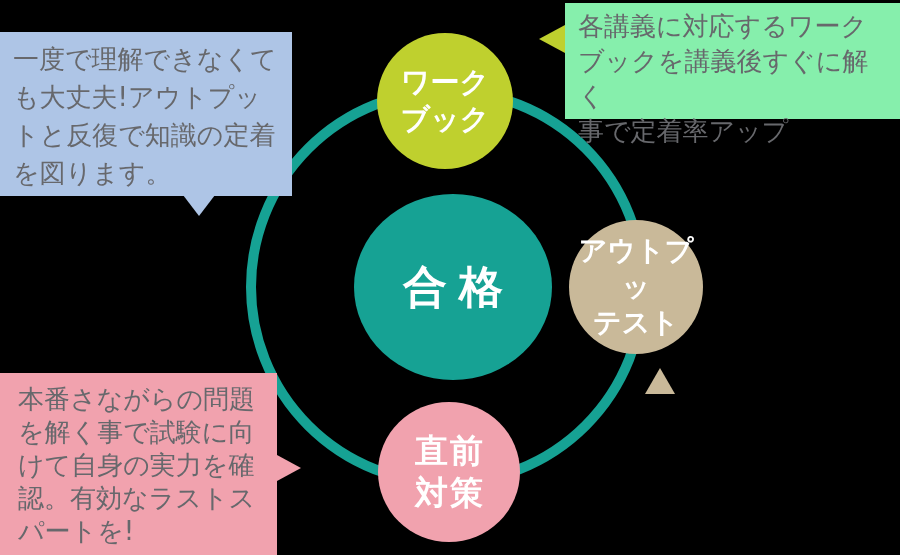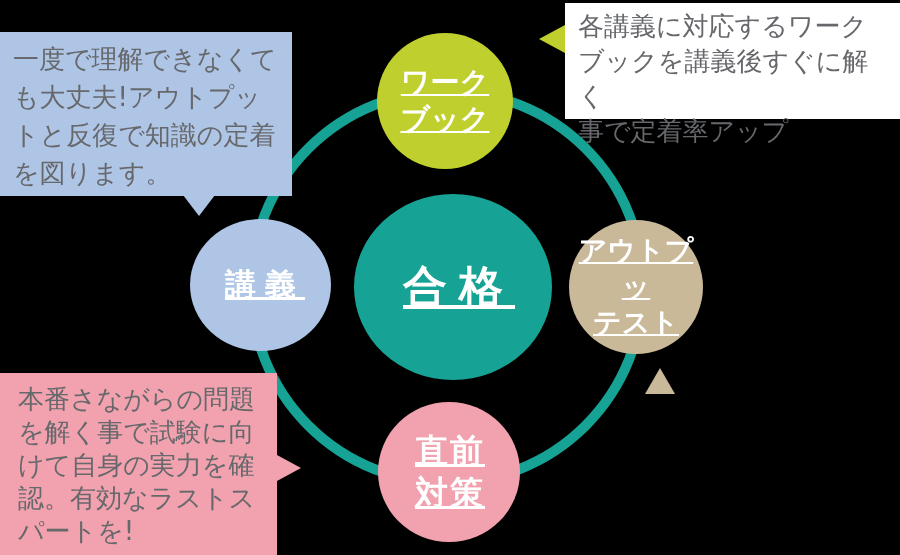--- a/index.html
+++ b/index.html
@@ -16,21 +16,20 @@
   .circle {
     position: absolute;
     border-radius: 50%;
     display: flex;
     align-items: center;
     justify-content: center;
     text-align: center;
     color: #ffffff;
     font-weight: 600;
     z-index: 1;
-    text-decoration: underline;
   }
   .circle .lbl { white-space: pre-line; }
 
   #circle-center   { left: 354px; top: 194px; width: 186px; height: 186px; background: #16a294;
                      font-size: 44px; letter-spacing: 12px; padding-left: 12px; }
   #circle-workbook { left: 377px; top: 33px;  width: 136px; height: 136px; background: #bfd02e;
                      font-size: 29px; line-height: 37px; }
   #circle-lecture  { left: 190px; top: 219px; width: 132px; height: 132px; background: #aec5e6;
                      font-size: 31px; letter-spacing: 9px; padding-left: 9px; }
   #circle-checktest{ left: 569px; top: 220px; width: 134px; height: 134px; background: #c9b999;
@@ -79,41 +78,38 @@
 
   <div class="circle" id="circle-center" style="background-color: rgb(22, 162, 148); text-align: center;">
     <span class="lbl">合格</span>
   </div>
 
   <div class="circle" id="circle-workbook" style="background-color: rgb(191, 208, 46);">
     <span class="lbl">ワーク
 ブック</span>
   </div>
 
-  <div class="circle" id="circle-lecture" style="background-color: rgb(174, 197, 230);">
-    <span class="lbl">講義</span>
-  </div>
 
   <div class="circle" id="circle-checktest" style="background-color: rgb(201, 185, 153);">
     <span class="lbl">アウトプッ
 テスト</span>
   </div>
 
   <div class="circle" id="circle-lastmin" style="background-color: rgb(241, 162, 174);">
     <span class="lbl">直前
 対策</span>
   </div>
 
   <div class="bubble" id="bubble-lecture" style="background-color: rgb(174, 197, 230);">一度で理解できなくて
 も大丈夫!アウトプッ
 トと反復で知識の定着
 を図ります。</div>
   <div class="tail" id="tail-lecture" style="border-top-color: rgb(174, 197, 230);"></div>
 
-  <div class="bubble" id="bubble-workbook" style="background-color: #ffffff;">各講義に対応するワーク
+  <div class="bubble" id="bubble-workbook" style="background-color: #86efac;">各講義に対応するワーク
 ブックを講義後すぐに解く
 事で定着率アップ</div>
   <div class="tail" id="tail-workbook" style="border-right-color: rgb(191, 208, 46);"></div>
 
   <div class="tail" id="tail-checktest" style="border-bottom-color: rgb(201, 185, 153);"></div>
 
   <div class="bubble" id="bubble-lastmin" style="background-color: rgb(241, 162, 174);">本番さながらの問題
 を解く事で試験に向
 けて自身の実力を確
 認。有効なラストス

